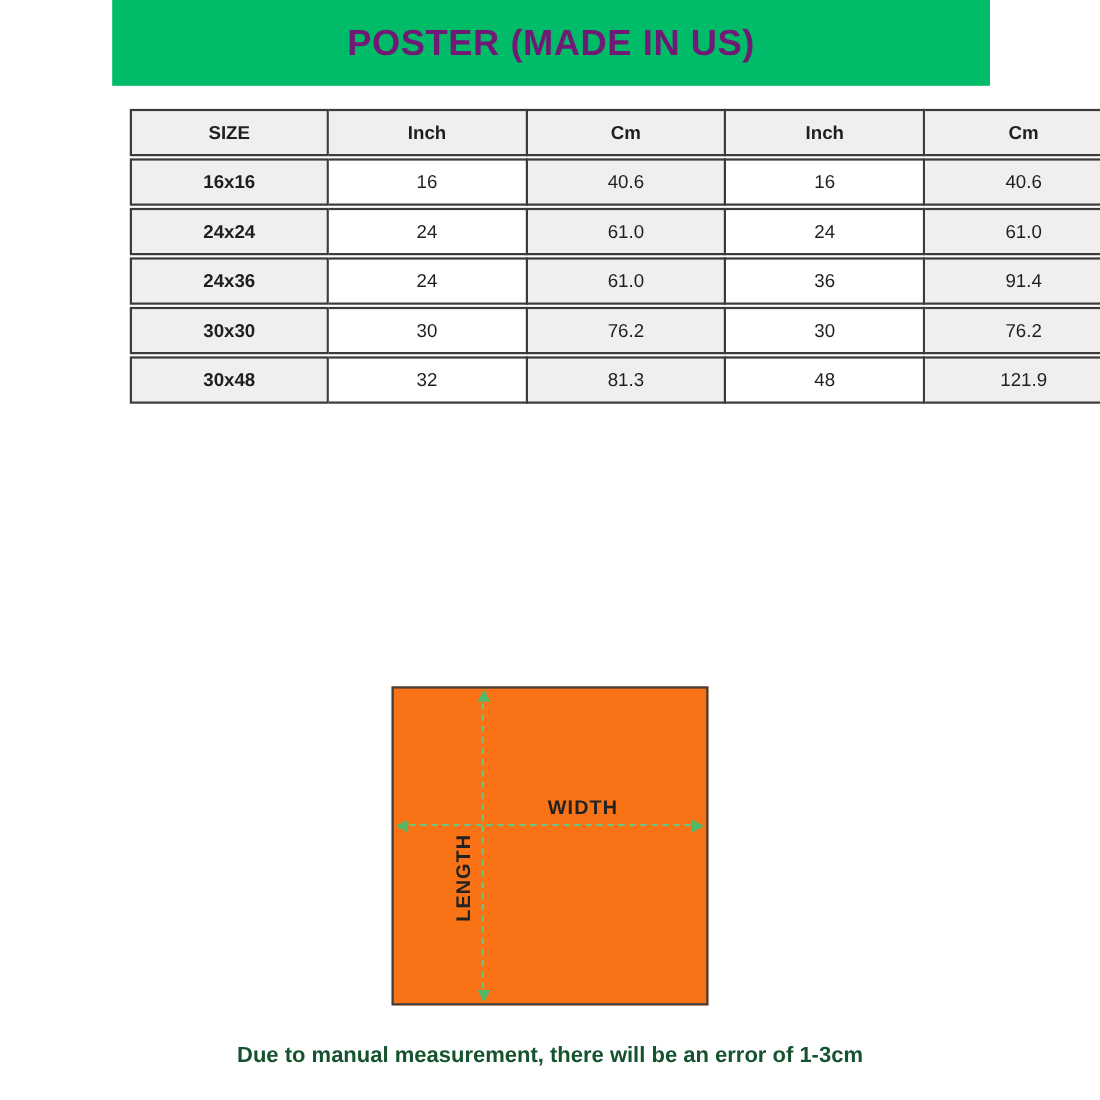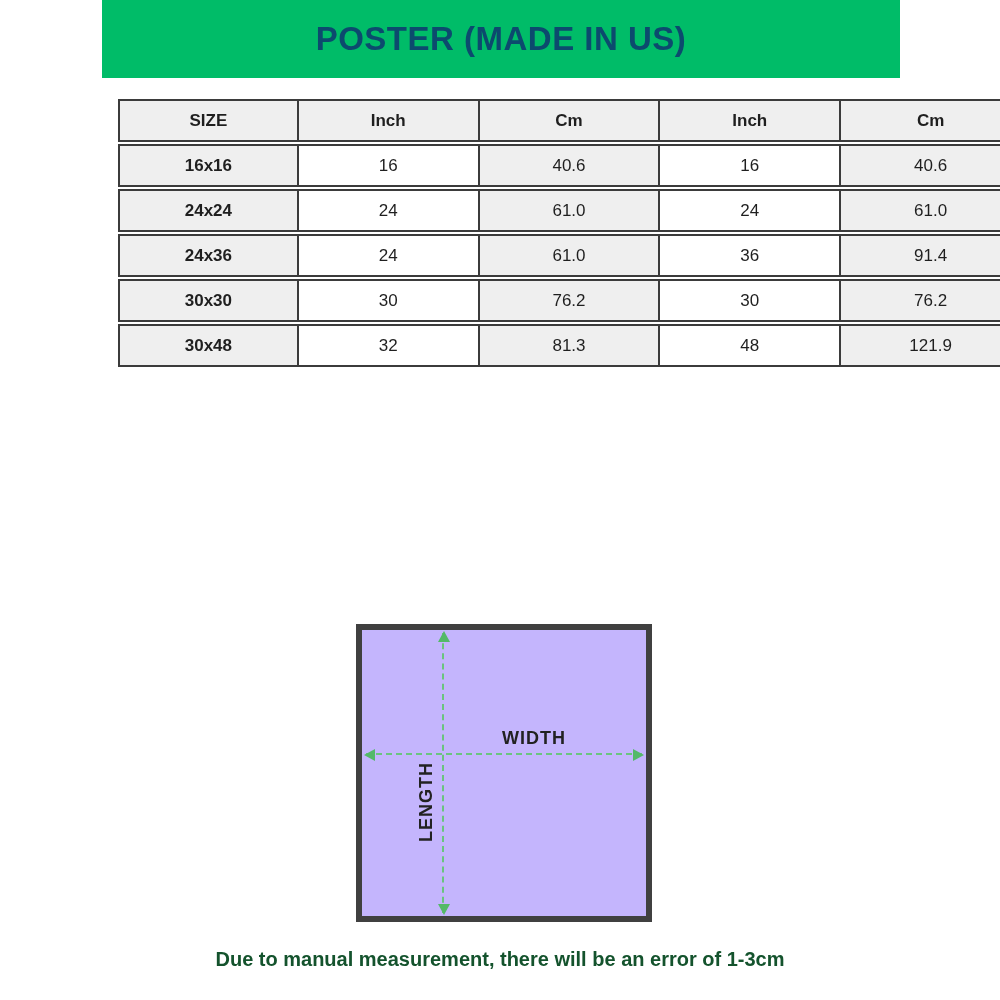--- a/index.html
+++ b/index.html
@@ -6,40 +6,40 @@
   .page{
     position:relative;width:1000px;height:1000px;background:#ffffff;overflow:hidden;
     font-family:"Liberation Sans",sans-serif;color:#1f1f1f;
   }
   
   .banner{
     position:absolute;left:102px;top:0;width:798px;height:78px;
     background:#00bc68;display:flex;align-items:center;justify-content:center;
   }
   .banner h1{
-    margin:0;color:#0c4a6e;font-size:33px;font-weight:700;letter-spacing:.5px;white-space:nowrap;
+    margin:0;color:#701a75;font-size:33px;font-weight:700;letter-spacing:.5px;white-space:nowrap;
   }
   
   .size-table{
     position:absolute;left:118px;top:97px;width:904px;
     border-collapse:separate;border-spacing:0 2px;table-layout:fixed;
   }
   .size-table th,.size-table td{
     border:2px solid #3b3b3b;height:39px;text-align:center;vertical-align:middle;
     font-size:17px;padding:0;
   }
   .size-table th + th,.size-table td + td{border-left:none;}
   .size-table th{background:#efefef;font-weight:700;}
   .size-table td{background:#ffffff;font-weight:400;}
   .size-table td:nth-child(1){background:#efefef;font-weight:700;}
   .size-table td:nth-child(3),.size-table td:nth-child(5){background:#efefef;}
   
   .diagram{
     position:absolute;left:356px;top:624px;width:284px;height:286px;
-    border:6px solid #404040;background:#c4b5fd;
+    border:2px solid #404040;background:#f97316;
   }
   .v-line{
     position:absolute;left:80px;top:3px;bottom:3px;width:0;
     border-left:2px dashed #6ac47e;
   }
   .h-line{
     position:absolute;top:123px;left:4px;right:4px;height:0;
     border-top:2px dashed #6ac47e;
   }
   .arr{position:absolute;width:0;height:0;}

